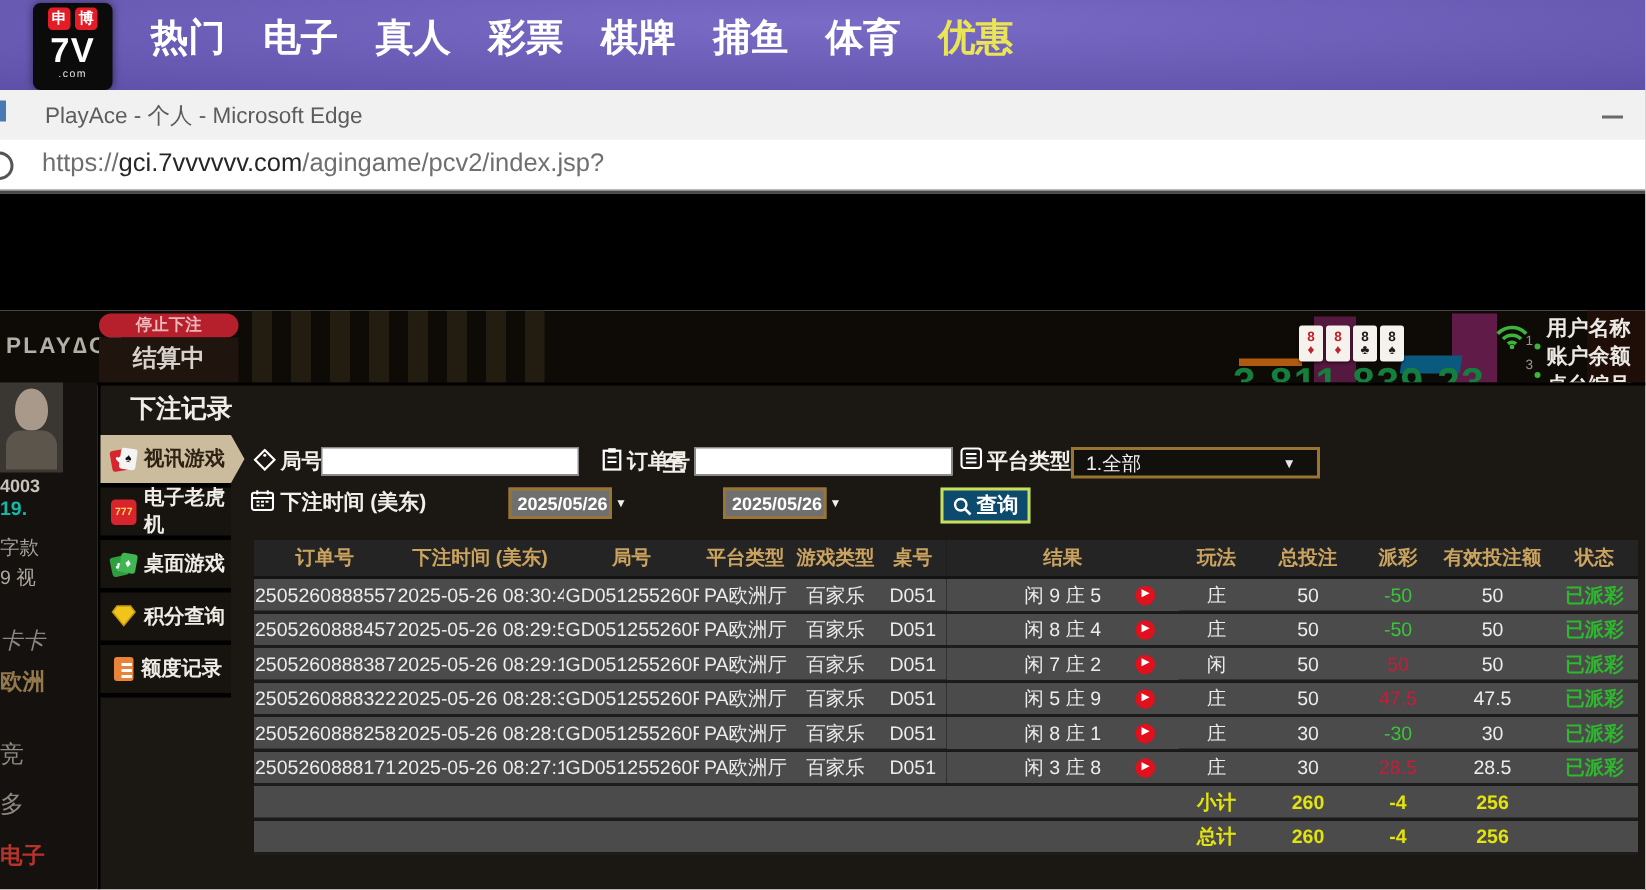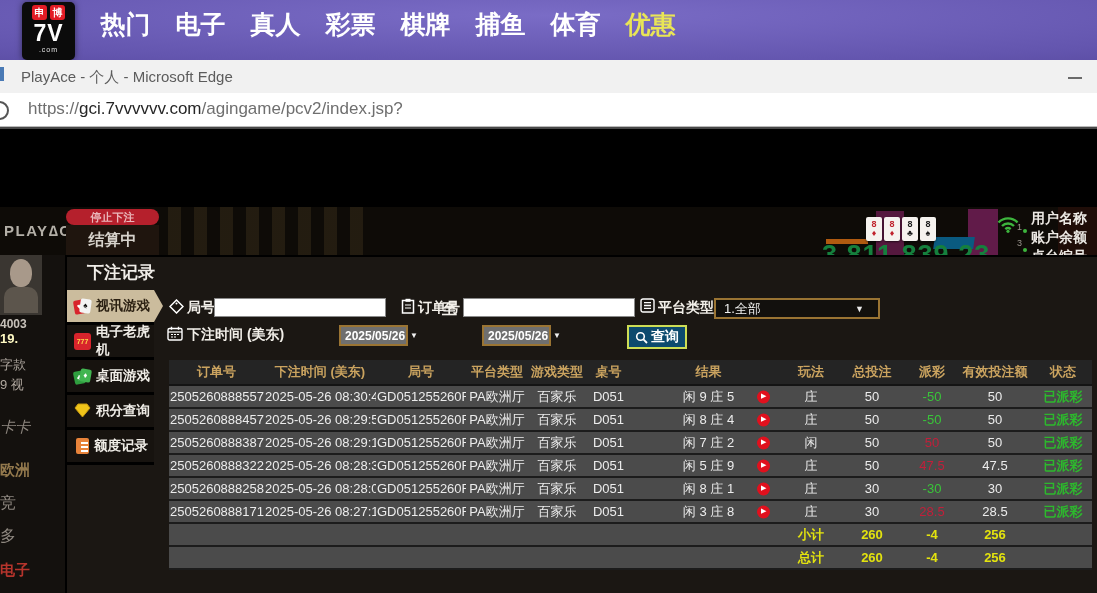--- a/index.html
+++ b/index.html
@@ -18,21 +18,21 @@
   .logo .sub{color:#e5e5e5;font-size:7px;line-height:7px;text-align:center;letter-spacing:1px;}
   .nav-items{position:absolute;left:88px;top:0;height:60px;display:flex;}
   .nav-item{width:75px;height:48px;display:flex;align-items:center;justify-content:center;
             color:#fff;font-size:25px;font-weight:bold;cursor:pointer;}
   .nav-item.hl{color:#e9e556;}
 
   
   .titlebar{position:absolute;left:0;top:60px;width:1097px;height:33px;background:#f1f1f1;
             border-bottom:1px solid #e2e2e2;}
   .fav-fragment{position:absolute;left:0;top:7px;width:4px;height:14px;background:#4a7ab5;}
-  .win-title{position:absolute;left:21px;top:8px;font-size:15px;color:#5c5c5c;}
+  .win-title{position:absolute;left:30px;top:8px;font-size:15px;color:#5c5c5c;}
   .min-btn{position:absolute;right:12px;top:10px;width:20px;height:14px;cursor:pointer;}
   .min-btn::after{content:"";position:absolute;left:3px;top:7px;width:14px;height:2px;background:#6a6a6a;}
 
   
   .urlbar{position:absolute;left:0;top:93px;width:1097px;height:33px;background:#fff;
           border-bottom:1px solid #b9b9b9;}
   .reload-frag{position:absolute;left:-10px;top:8px;width:15px;height:15px;border:2px solid #555;border-radius:50%;}
   .url{position:absolute;left:28px;top:6px;font-size:17px;color:#6f6f6f;white-space:nowrap;}
   .url .domain{color:#262626;}
   .edgeline{position:absolute;left:0;top:127px;width:1097px;height:2px;background:#484848;}
@@ -66,25 +66,25 @@
 
   
   .leftstrip{position:absolute;left:0;top:255px;width:65px;height:338px;background:#14110e;overflow:hidden;}
   .avatar{position:absolute;left:0;top:-4px;width:42px;height:64px;background:#3a3631;overflow:hidden;}
   .avatar::before{content:"";position:absolute;left:10px;top:8px;width:22px;height:28px;border-radius:50% 50% 45% 45%;
                   background:#a8998a;}
   .avatar::after{content:"";position:absolute;left:4px;top:36px;width:34px;height:26px;border-radius:10px 10px 0 0;
                  background:#5c554c;}
   .frag{position:absolute;left:0;white-space:nowrap;}
   .frag:nth-child(2){top:62px;color:#c8c2ba;font-size:12px;font-weight:bold;}
-  .frag:nth-child(3){top:76px;color:#fef9c3;font-size:13px;font-weight:bold;}
+  .frag:nth-child(3){top:76px;color:#14b8a6;font-size:13px;font-weight:bold;}
   .frag:nth-child(4){top:101px;color:#a9a29a;font-size:13px;}
   .frag:nth-child(5){top:121px;color:#b0a89f;font-size:13px;}
   .frag:nth-child(6){top:163px;color:#8f8880;font-size:15px;font-style:italic;}
-  .frag:nth-child(7){top:206px;color:#93794d;font-size:15px;font-weight:bold;}
+  .frag:nth-child(7){top:190px;color:#93794d;font-size:15px;font-weight:bold;}
   .frag:nth-child(8){top:238px;color:#8f8880;font-size:16px;}
   .frag:nth-child(9){top:271px;color:#8f8880;font-size:16px;}
   .frag:nth-child(10){top:306px;color:#b5342c;font-size:15px;font-weight:bold;}
 
   
   .panel{position:absolute;left:65px;top:255px;width:1032px;height:338px;background:#1b1713;
          border-top:2px solid #000;border-left:2px solid #000;box-sizing:border-box;}
   .panel-title{position:absolute;left:20px;top:4px;font-size:17px;font-weight:bold;color:#f0ede8;}
 
   .menu{position:absolute;left:0;top:33px;width:87px;background:#000;}

